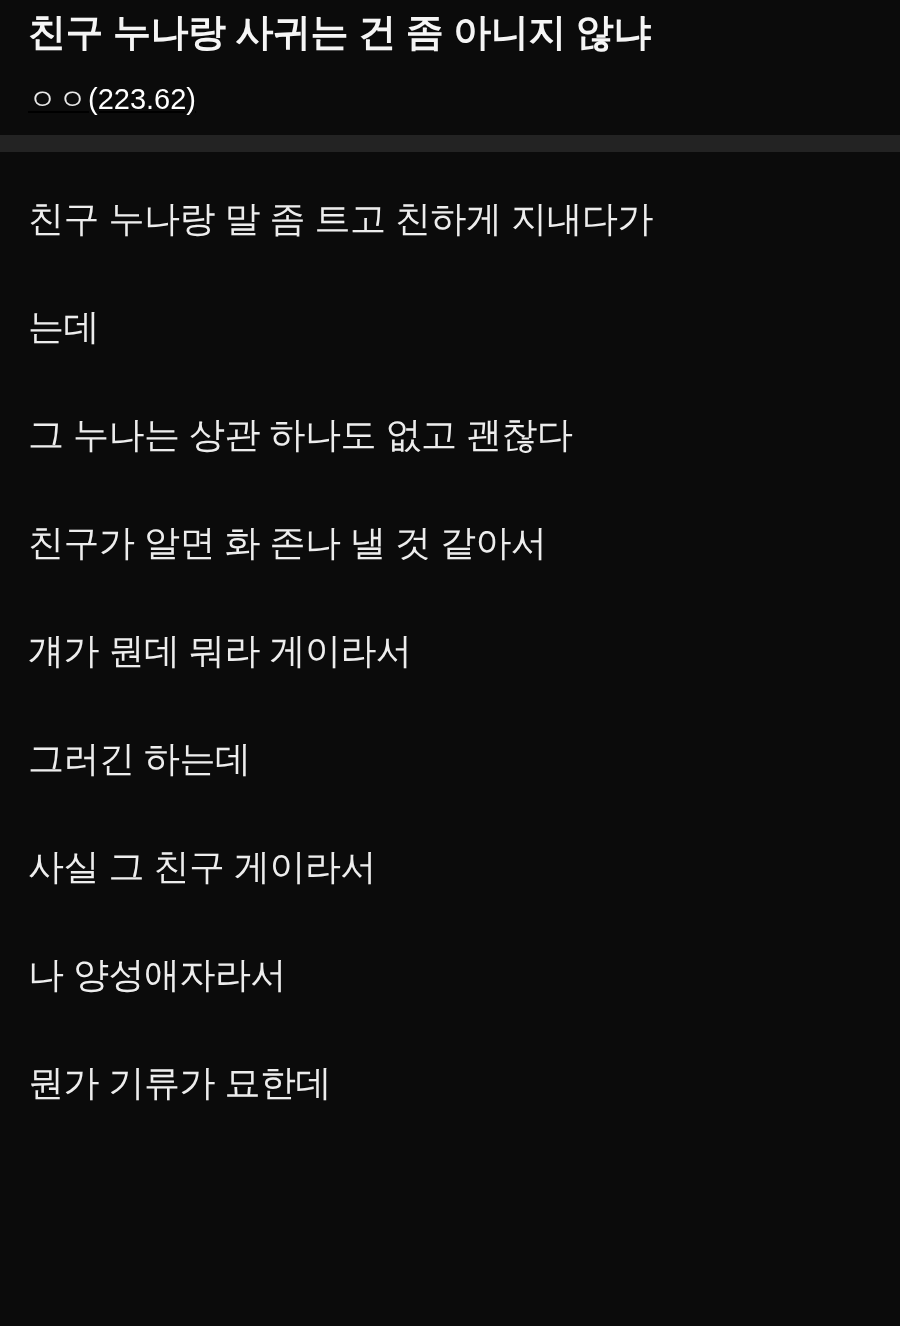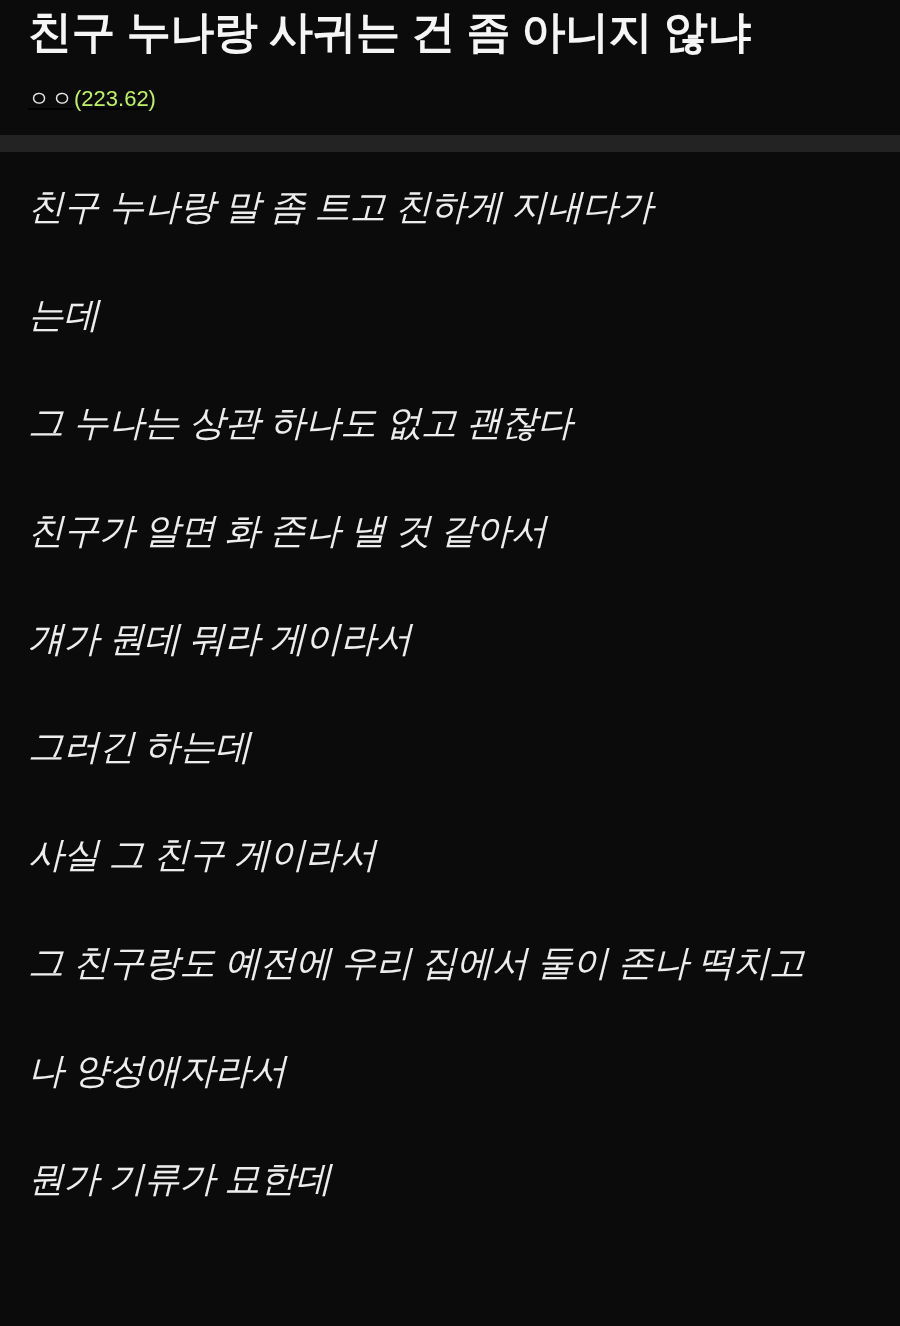--- a/index.html
+++ b/index.html
@@ -19,66 +19,65 @@
     width: 900px;
     height: 1326px;
     background: #0b0b0b;
     position: relative;
   }
   .post-header {
     padding: 8px 28px 0 28px;
   }
   .post-title {
     color: #f5f5f5;
-    font-size: 44px;
+    font-size: 38px;
     font-weight: 700;
     line-height: 48px;
     letter-spacing: -0.5px;
     white-space: nowrap;
   }
   .meta-row {
     margin-top: 26px;
     display: flex;
     justify-content: space-between;
     align-items: baseline;
-    font-size: 22px;
+    font-size: 29px;
     line-height: 34px;
     text-decoration: underline;
   }
   .author {
     display: inline-flex;
     align-items: baseline;
     cursor: pointer;
   }
   .author-nick {
     color: #e8e8e8;
     letter-spacing: 1px;
   }
   .author-ip {
-    color: #bef264;
+    color: #ffffff;
   }
   .post-date {
     color: #c6c6c6;
     letter-spacing: 0.5px;
   }
   .section-divider {
     margin-top: 19px;
     height: 17px;
     background: #232323;
   }
   .post-body {
     padding: 27px 28px 0 28px;
     color: #ededed;
     font-size: 36px;
     line-height: 56px;
     letter-spacing: -0.5px;
   }
   .para {
-    margin: 0 0 52px 0;
-    font-style: italic;
+    margin: 12px 0 52px 0;
   }
   .para:last-child {
     margin-bottom: 0;
   }
   .line {
     white-space: nowrap;
   }
 </style>
 </head>
 <body>
@@ -114,21 +113,20 @@
       <div class="para">
         <div class="line">걔가 뭔데 뭐라 게이라서</div>
       </div>
       <div class="para">
         <div class="line">그러긴 하는데</div>
       </div>
       <div class="para">
         <div class="line">사실 그 친구 게이라서</div>
       </div>
       <div class="para">
-        <div class="line">그 친구랑도 예전에 우리 집에서 둘이 존나 떡치고</div>
       </div>
       <div class="para">
         <div class="line">나 양성애자라서</div>
       </div>
       <div class="para">
         <div class="line">뭔가 기류가 묘한데</div>
       </div>
     </div>
 
 </div>

